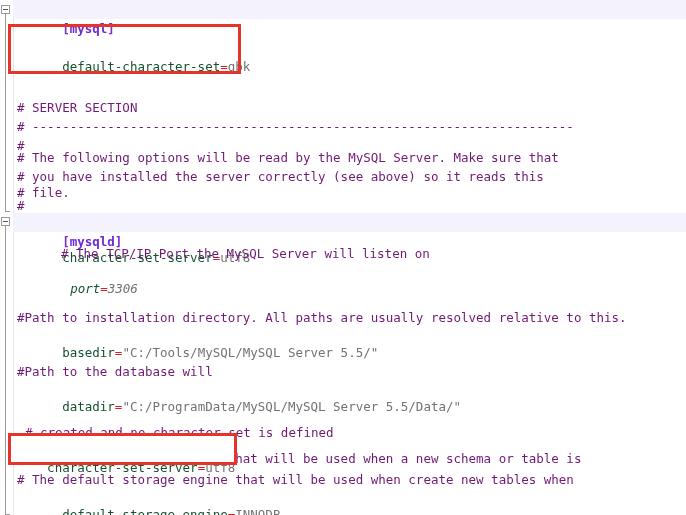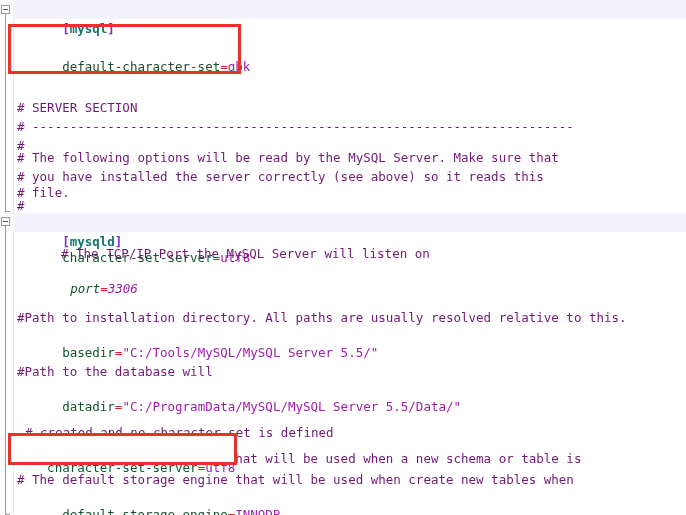--- a/index.html
+++ b/index.html
@@ -88,24 +88,24 @@
   }
 
   .line.section {
     background: #f4f2fd;
     width: 673px;
   }
 
   
   .cmt      { color: #701a75; }
   .brack    { color: #7a2ccc; font-weight: bold; }
-  .sect     { color: #0f766e; font-weight: bold; }
+  .sect     { color: #6d28d9; font-weight: bold; }
   .key      { color: #14532d; }
   .eq       { color: #d42020; }
-  .val      { color: #a21caf; }
+  .val      { color: #737373; }
 
   
   .annot {
     position: absolute;
     border: 3px solid #e8332a;
     background: transparent;
     box-sizing: border-box;
     pointer-events: none;
   }
   #annot-1 {

